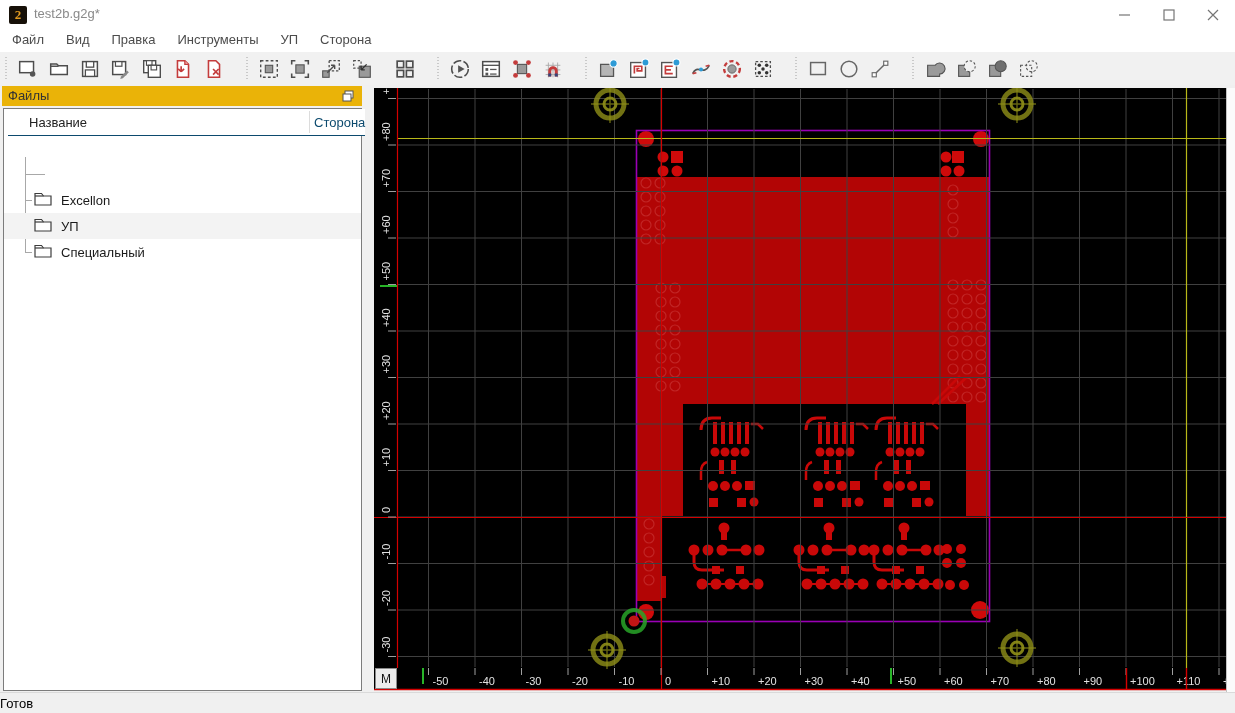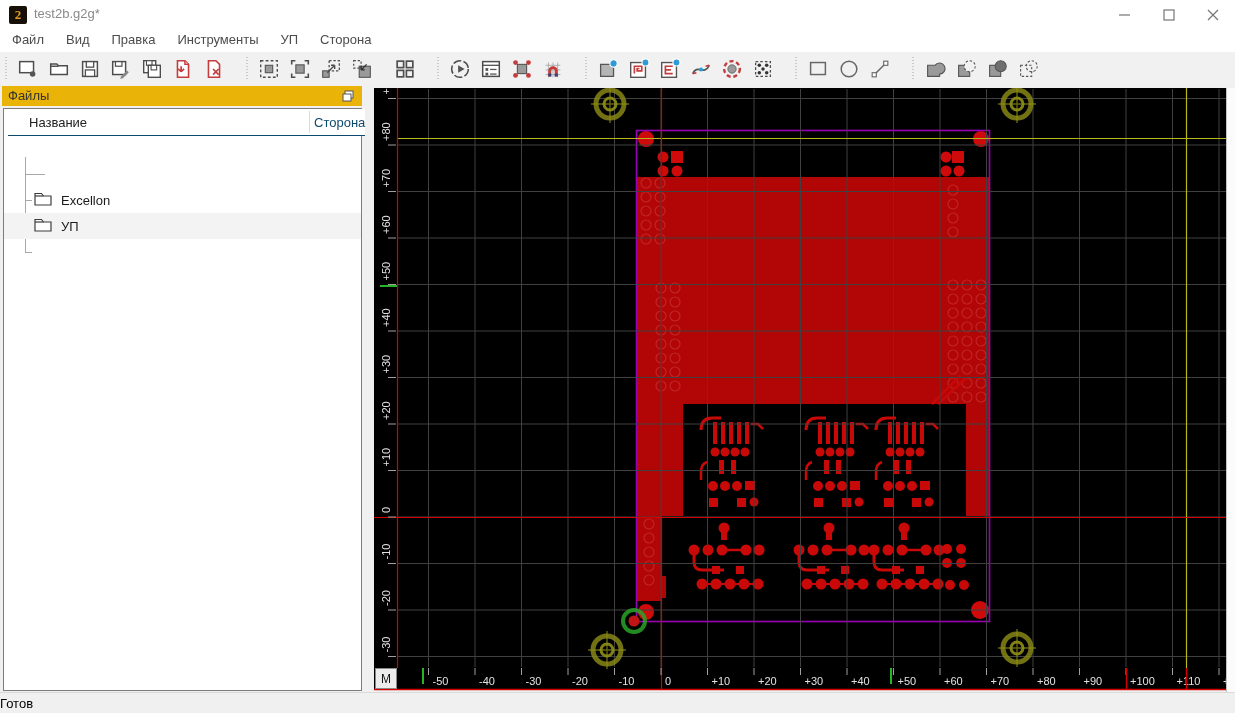--- a/index.html
+++ b/index.html
@@ -334,20 +334,27 @@
       </div>
 
       <div class="tree-row row-alt" style="top:104px;">
         <svg class="folder" style="left:29px;" width="20" height="17">
             <path d="M2,15 V3.5 h6.5 l2,2.5 H18 V15 Z" fill="#fff" stroke="#3d3d3d" stroke-width="1.2"></path>
             <path d="M2,6 h8.5" stroke="#3d3d3d" stroke-width="1.2"></path>
           </svg>
         <span class="t-label" style="left:57px;">УП</span>
       </div>
 
+      <div class="tree-row" style="top:130px;">
+        <svg class="folder" style="left:29px;" width="20" height="17">
+            <path d="M2,15 V3.5 h6.5 l2,2.5 H18 V15 Z" fill="#fff" stroke="#3d3d3d" stroke-width="1.2"></path>
+            <path d="M2,6 h8.5" stroke="#3d3d3d" stroke-width="1.2"></path>
+          </svg>
+        <span class="t-label" style="left:57px;">Специальный</span>
+      </div>
     </div>
 
     <svg id="cad" width="861" height="604" viewBox="374 88 861 604">
       <rect x="374" y="88" width="861" height="602" fill="#000"></rect>
 
       <defs>
         <g id="trace-block" stroke="#c90808" fill="#c90808">
           <path d="M8,26 q0,-12 11,-12 h9" fill="none" stroke-width="3"></path>
           <rect x="20" y="18" width="4" height="22" stroke="none"></rect>
             <rect x="28" y="18" width="4" height="22" stroke="none"></rect>

